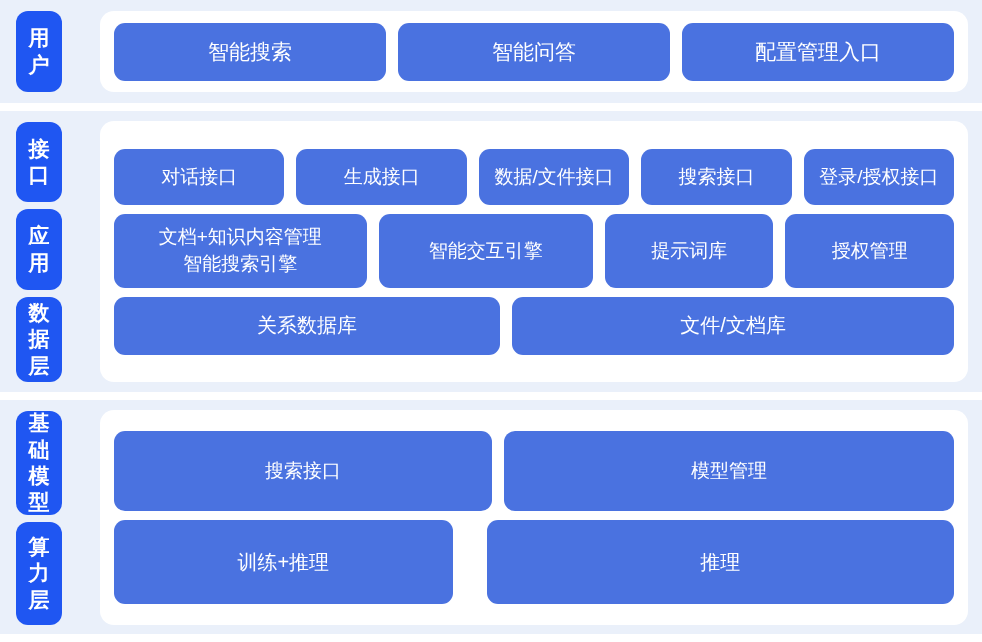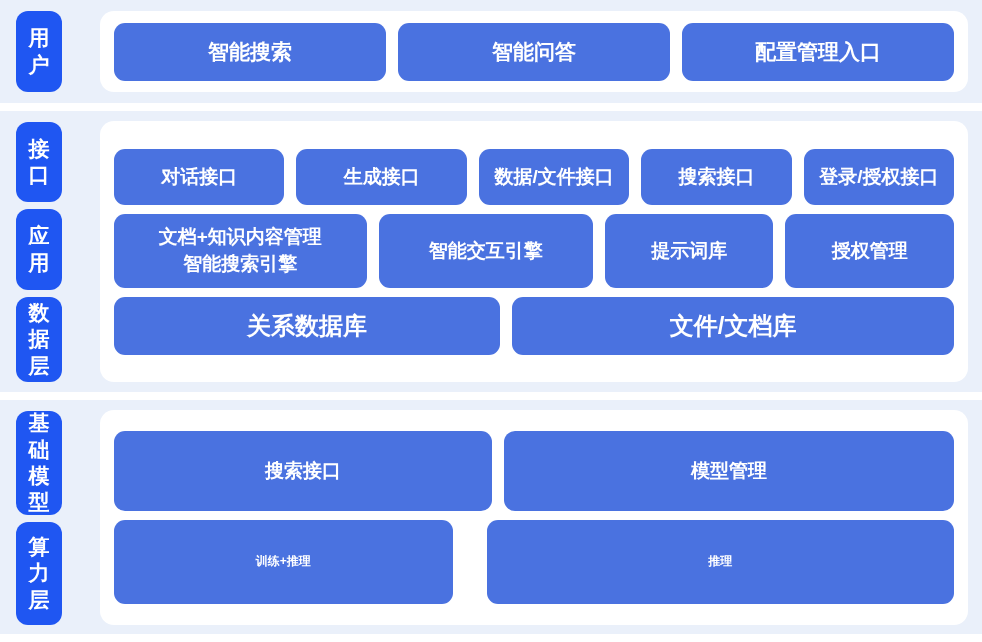--- a/index.html
+++ b/index.html
@@ -65,21 +65,20 @@
     flex:1 1 auto;
     background:#ffffff;
     border-radius:14px;
     margin-right:14px;
     box-sizing:border-box;
     padding:10px 14px;
     display:flex;
     flex-direction:column;
     justify-content:center;
     gap:9px;
-    font-weight:bold;
   }
   .row{
     display:flex;
     gap:12px;
     align-items:stretch;
   }
   
   .card{
     background:#4a72e0;
     border-radius:11px;
@@ -91,23 +90,23 @@
     font-size:20px;
     line-height:1.32;
     box-sizing:border-box;
     padding:6px 8px;
     white-space:pre-line;
     user-select:none;
   }
   .g-user .card{height:58px;font-size:21px;}
   .g-mid .row-api .card{height:56px;font-size:19px;}
   .g-mid .row-app .card{height:74px;font-size:19px;}
-  .g-mid .row-data .card{height:58px;font-size:24px;}
+  .g-mid .row-data .card{height:58px;font-size:20px;}
   .g-base .row-model .card{height:80px;font-size:19px;}
-  .g-base .row-compute .card{height:84px;font-size:12px;}
+  .g-base .row-compute .card{height:84px;font-size:20px;}
   .card.multiline{line-height:1.38;}
 
   
   .f1{flex:1 1 0;}
   .f115{flex:1.15 1 0;}
   .f12{flex:1.2 1 0;}
   .f13{flex:1.3 1 0;}
   .f14{flex:1.4 1 0;margin-left:22px;}
   .f155{flex:1.55 1 0;}
   .f175{flex:1.75 1 0;}

